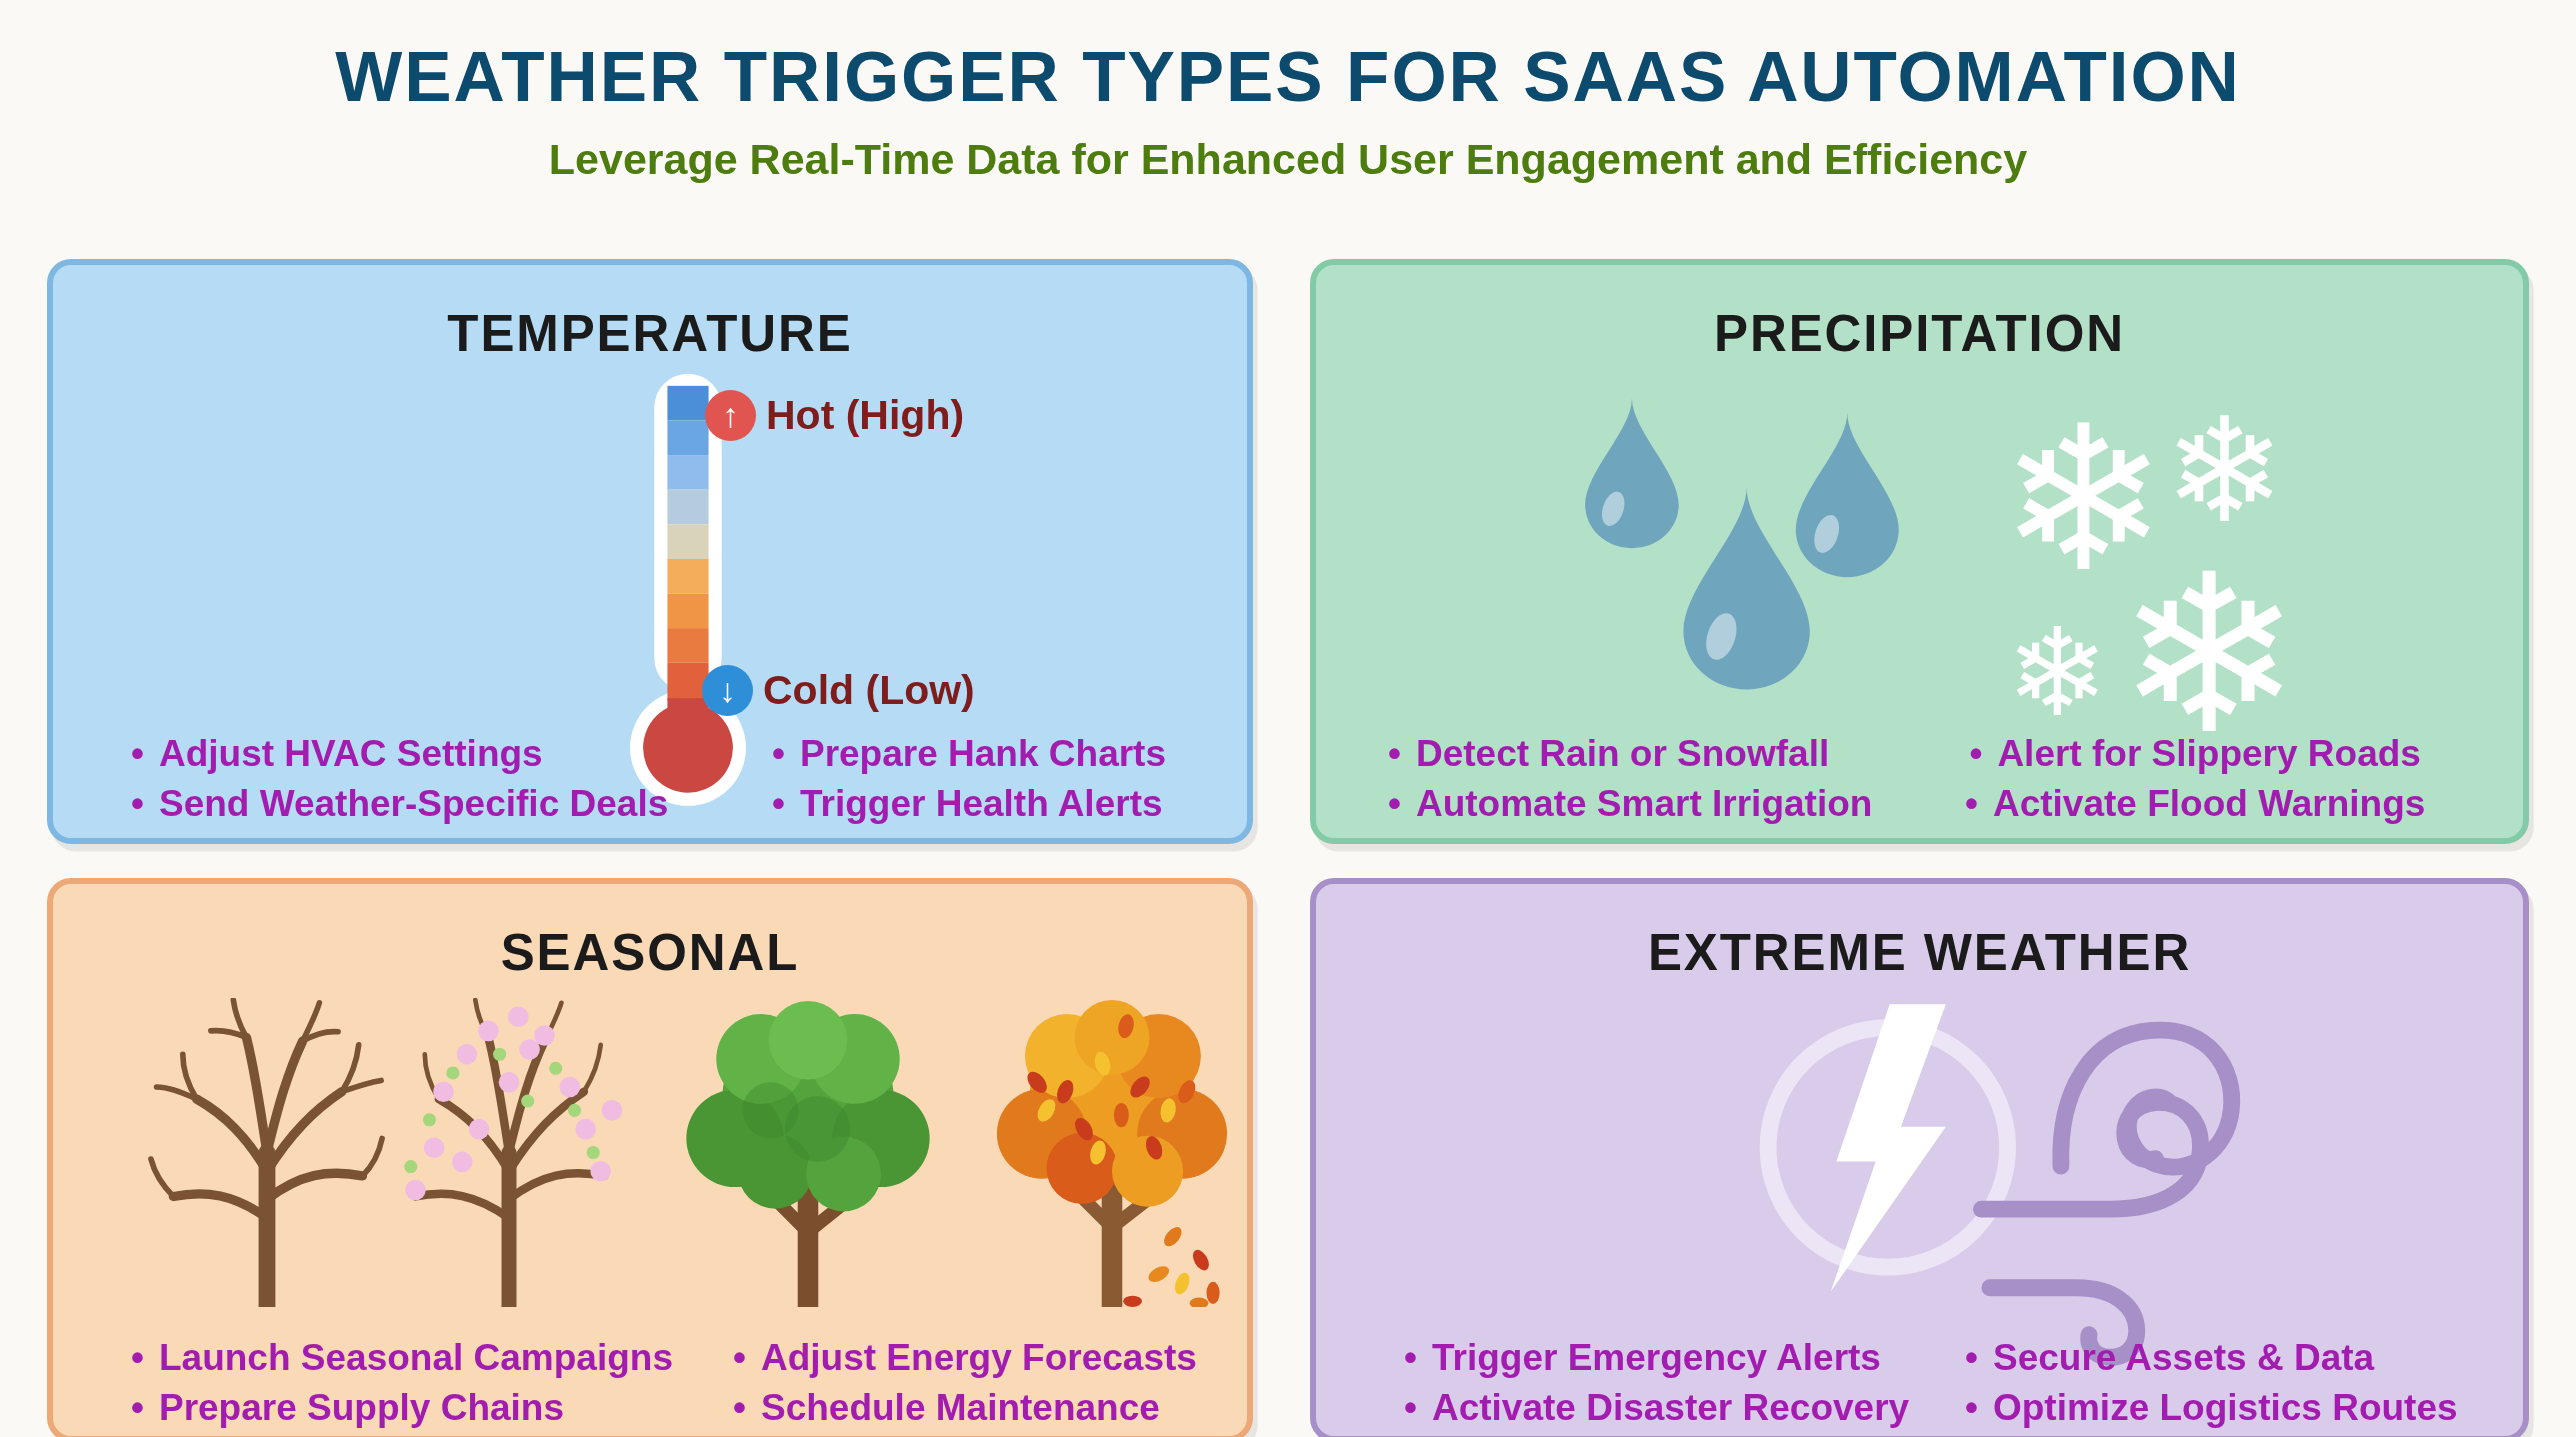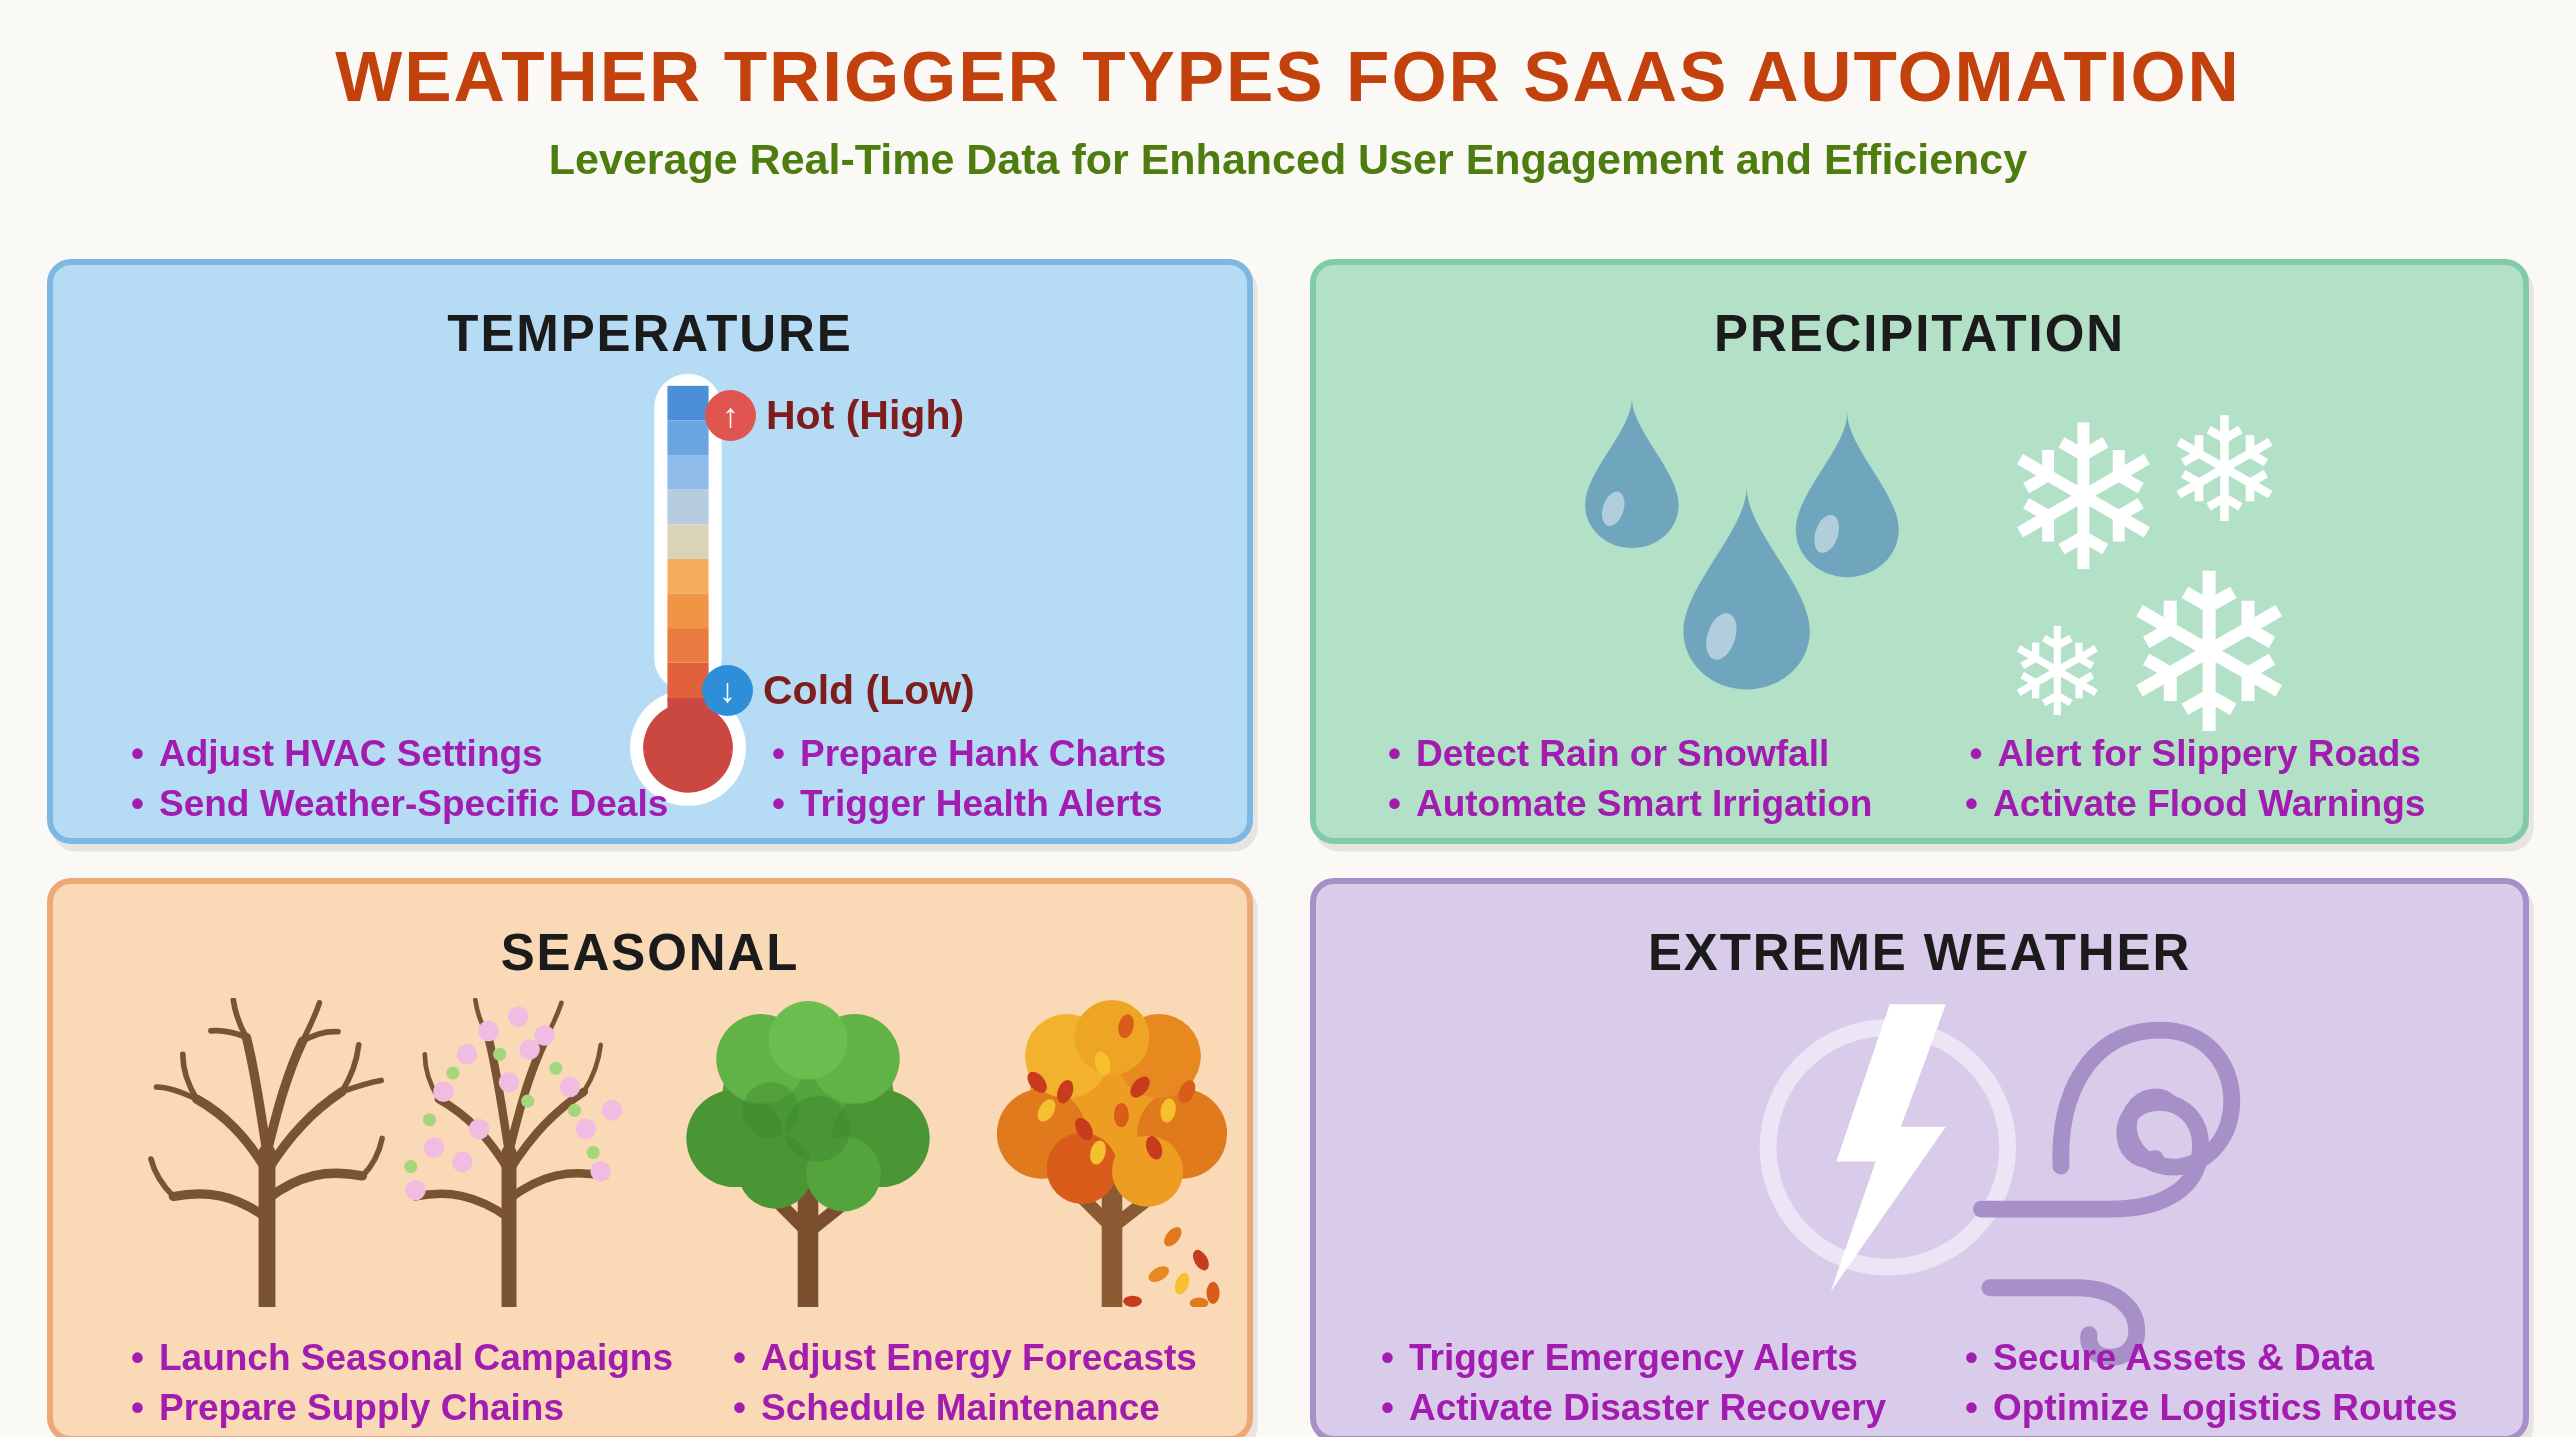--- a/index.html
+++ b/index.html
@@ -4,21 +4,21 @@
 <style>
   html,body{margin:0;padding:0;}
   body{
     width:2576px;height:1438px;position:relative;overflow:hidden;
     background:#FBF9F5;
     font-family:"Liberation Sans","DejaVu Sans",sans-serif;
     color:#1b1b1b;
   }
   .page-title{
     position:absolute;left:0;right:0;top:34px;text-align:center;
-    font-size:71px;font-weight:700;letter-spacing:1.9px;color:#c2410c;line-height:86px;
+    font-size:71px;font-weight:700;letter-spacing:1.9px;color:#0c4a6e;line-height:86px;
     white-space:nowrap;
   }
   .page-subtitle{
     position:absolute;left:0;right:0;top:131px;text-align:center;
     font-size:43px;font-weight:700;color:#4d7c0f;line-height:56px;white-space:nowrap;
   }
   .card{
     position:absolute;border-radius:24px;border:6.6px solid transparent;
     box-shadow:4.7px 7.5px 0 rgba(110,110,110,0.14);
     margin-top:44px;
@@ -279,21 +279,21 @@
   <svg class="storm-svg" width="655" height="393" viewBox="0 0 700 420">
     <circle cx="158" cy="180" r="128" fill="none" stroke="rgba(255,255,255,0.5)" stroke-width="18"></circle>
     <path d="M160,27 L103,195 L145,195 L97,334 L220,158 L172,158 L220,27 Z" fill="#FFFFFF"></path>
     <g stroke="#A78FC7" stroke-width="18" fill="none" stroke-linecap="round">
       <path d="M343,200 C340,120 375,60 440,55 C500,50 530,95 525,140 C520,185 480,210 445,198 C418,188 408,160 420,140 C430,124 450,122 460,133"></path>
       <path d="M258,246 L395,246 C455,246 490,222 492,182 C494,150 472,130 444,132 C420,134 408,152 412,172 C415,188 430,196 444,192"></path>
       <path d="M267,330 L360,330 C400,330 424,350 424,376 C424,396 409,406 392,404 C378,402 371,392 373,380"></path>
     </g>
   </svg>
 
-  <div class="bullets" style="left:65px;top:449px;">
+  <div class="bullets" style="left:88px;top:449px;">
     <div class="li"><span class="dot">•</span><span>Trigger Emergency Alerts</span></div>
     <div class="li"><span class="dot">•</span><span>Activate Disaster Recovery</span></div>
   </div>
   <div class="bullets" style="left:649px;top:449px;">
     <div class="li"><span class="dot">•</span><span>Secure Assets &amp; Data</span></div>
     <div class="li"><span class="dot">•</span><span>Optimize Logistics Routes</span></div>
   </div>
 </div>
 
 

